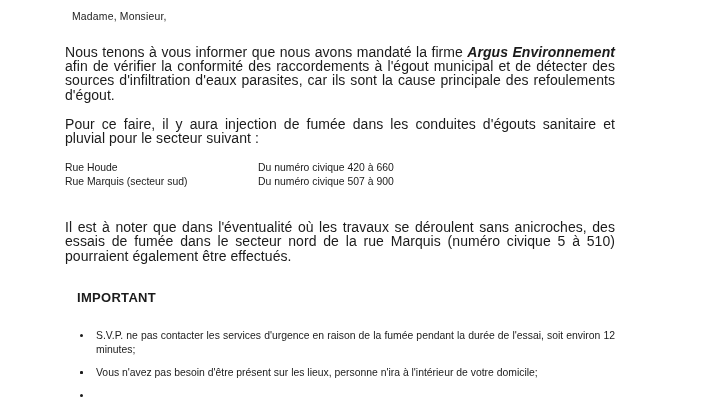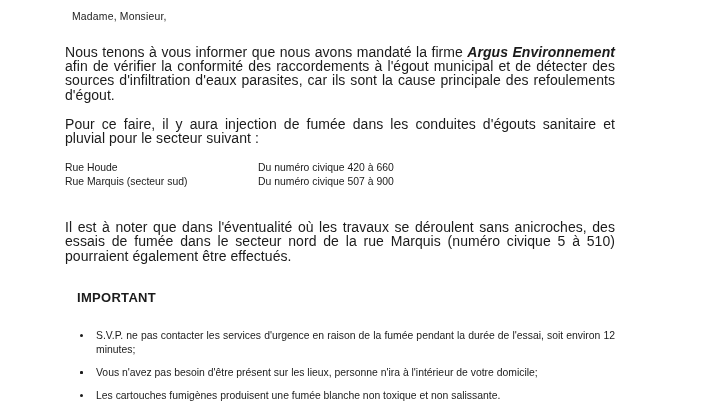--- a/index.html
+++ b/index.html
@@ -134,17 +134,17 @@
 
   <p class="important">IMPORTANT</p>
 
   <div class="gap-13"></div>
 
   <div class="list-wrap">
     <ul class="notes">
       <li><span class="bullet"></span><span>S.V.P. ne pas contacter les services d'urgence en raison de la fumée pendant la durée de l'essai, soit environ 12 minutes;</span></li>
       <li><span class="bullet"></span></li>
       <li><span class="bullet"></span><span>Vous n'avez pas besoin d'être présent sur les lieux, personne n'ira à l'intérieur de votre domicile;</span></li>
-      <li><span class="bullet"></span><span>Les cartouches fumigènes produisent une fumée blanche non toxique et non salissante.</span></li>
+      <li><span class="bullet"></span></li>
     </ul>
   </div>
 
 </div>
 
 </body></html>

